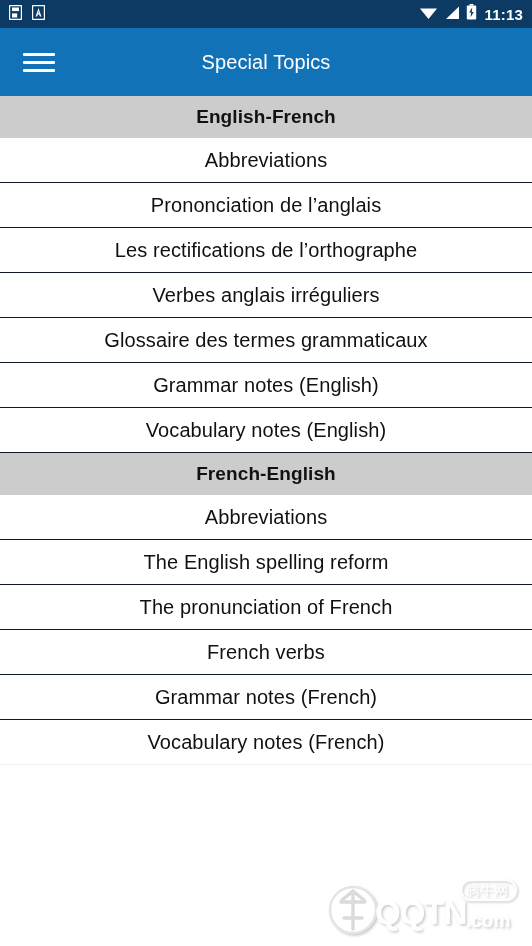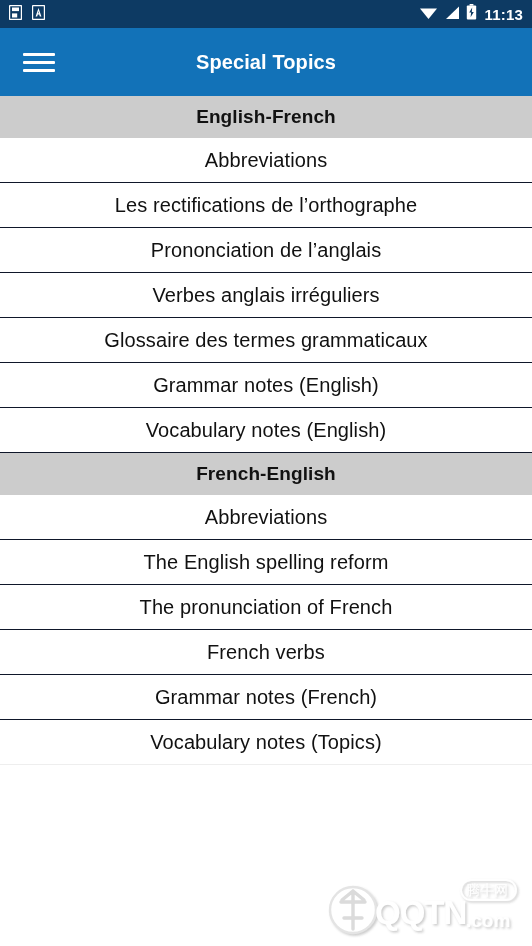--- a/index.html
+++ b/index.html
@@ -53,21 +53,21 @@
     justify-content:center; gap:5px;
     padding:0 3px;
     cursor:pointer;
   }
   .menu-btn i { display:block; height:3px; background:#ffffff; border-radius:1px; }
   .appbar-title {
     width:100%;
     text-align:center;
     color:#ffffff;
     font-size:20px;
-    font-weight:bold;
+    font-weight:normal;
     letter-spacing:.1px;
   }
 
   
   .list {
     flex:1 1 auto;
     background:#ffffff;
     overflow:hidden;
     text-align:center;
   }
@@ -150,34 +150,34 @@
         <i></i>
         <i></i>
     </div>
     <div class="appbar-title">Special Topics</div>
   </div>
 
   <div class="list">
 
     <div class="section-header">English-French</div>
     <div class="row">Abbreviations</div>
+    <div class="row">Prononciation de l’anglais</div>
     <div class="row">Les rectifications de l’orthographe</div>
-    <div class="row">Prononciation de l’anglais</div>
     <div class="row">Verbes anglais irréguliers</div>
     <div class="row">Glossaire des termes grammaticaux</div>
     <div class="row">Grammar notes (English)</div>
     <div class="row">Vocabulary notes (English)</div>
 
     <div class="section-header">French-English</div>
     <div class="row">Abbreviations</div>
     <div class="row">The English spelling reform</div>
     <div class="row">The pronunciation of French</div>
     <div class="row">French verbs</div>
     <div class="row">Grammar notes (French)</div>
-    <div class="row">Vocabulary notes (Topics)</div>
+    <div class="row">Vocabulary notes (French)</div>
 
   </div>
 
   <div class="watermark">
     <svg width="206" height="84" viewBox="0 0 206 84">
       <defs>
         <filter id="wmshadow" x="-20%" y="-20%" width="150%" height="150%">
           <feDropShadow dx="1.6" dy="1.6" stdDeviation="1.1" flood-color="#9a9a9a" flood-opacity="0.55"></feDropShadow>
         </filter>
       </defs>

